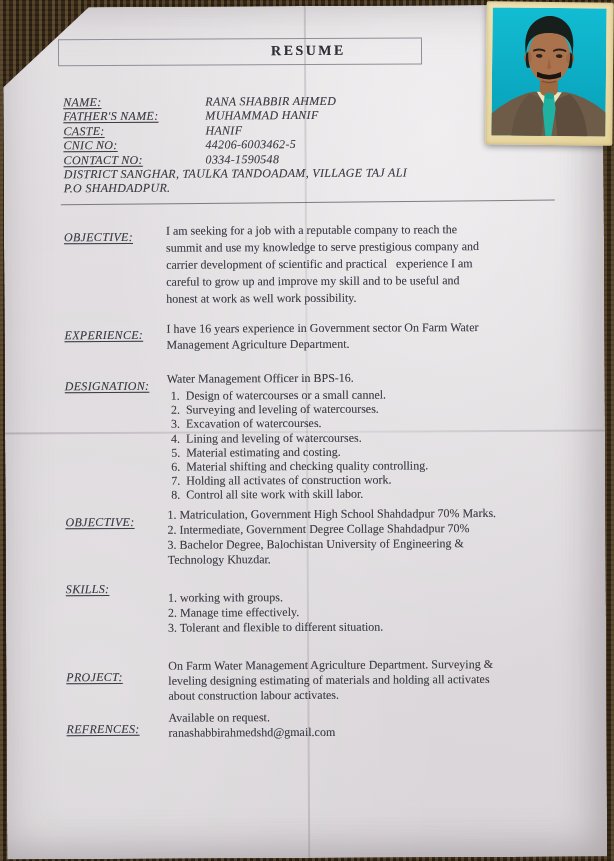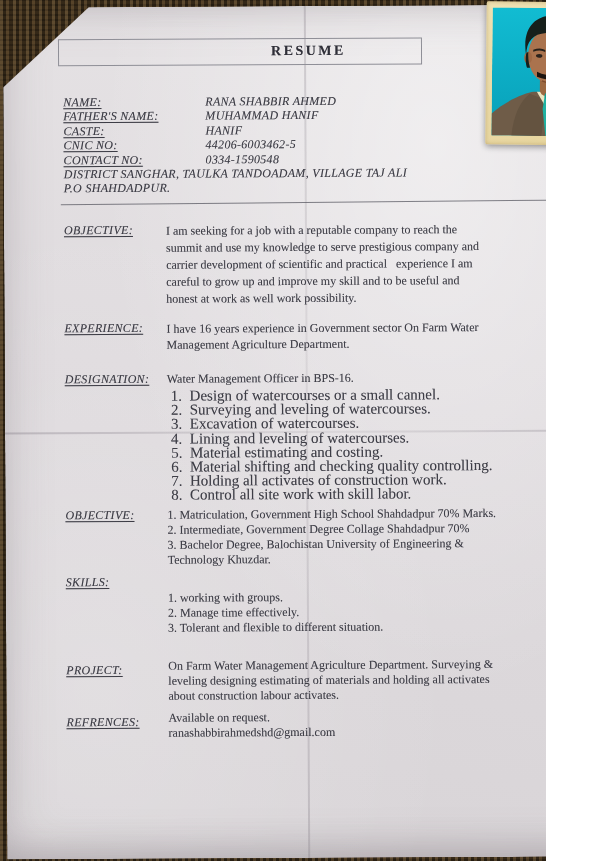--- a/index.html
+++ b/index.html
@@ -1,17 +1,17 @@
 <!DOCTYPE html>
 <html><head>
 <meta charset="utf-8">
 <style>
   html,body{margin:0;padding:0;}
   .scene{
-    position:relative;width:546px;height:861px;overflow:hidden;
+    position:relative;width:614px;height:861px;overflow:hidden;
     background-color:#43331e;
     background-image:
       repeating-linear-gradient(90deg, rgba(255,216,150,0.14) 0 3px, rgba(0,0,0,0.30) 3px 6px, rgba(255,205,135,0.10) 6px 9px, rgba(0,0,0,0.22) 9px 13px),
       repeating-linear-gradient(0deg, rgba(0,0,0,0.22) 0 2px, transparent 2px 5px);
     font-family:"Liberation Serif","DejaVu Serif",serif;
   }
   .paper{
     position:absolute;left:5px;top:6px;width:600px;height:852px;
     background:
       radial-gradient(ellipse at 72% 16%, rgba(255,255,255,0.45), rgba(255,255,255,0) 55%),
@@ -29,26 +29,26 @@
     background:linear-gradient(90deg,rgba(120,113,124,0.34),rgba(120,113,124,0.10) 55%,rgba(120,113,124,0.30));}
   .title-box{position:absolute;left:55px;top:32px;width:362px;height:25px;border:1px solid #8f8f97;}
   .title-text{position:absolute;left:212px;top:4px;font-size:14px;font-weight:bold;
     letter-spacing:2.5px;color:#2f2f38;}
   .personal{position:absolute;left:60px;top:88px;width:500px;font-size:12px;font-style:italic;line-height:14.4px;letter-spacing:0.3px;}
   .prow{display:flex;}
   .plabel{width:142px;flex:0 0 142px;text-decoration:underline;text-underline-offset:2px;}
   .pvalue{white-space:pre-wrap;}
   .divider{position:absolute;left:57px;top:196px;width:494px;height:1.3px;background:rgba(88,88,98,0.75);transform:rotate(-0.25deg);}
   .sec-label{position:absolute;left:60px;font-size:12px;font-style:italic;letter-spacing:0.3px;
-    text-decoration:underline;text-underline-offset:2px;}
+    text-decoration:underline;text-underline-offset:2px;margin-top:7px;}
   .body-text{position:absolute;left:162px;font-size:12px;white-space:pre-wrap;width:404px;}
   .obj{top:216px;line-height:17px;}
   .exp{top:314px;line-height:16px;}
   .des-title{top:365px;line-height:15px;}
-  .dlist{position:absolute;left:166px;top:382px;font-size:15px;line-height:14.2px;}
+  .dlist{position:absolute;left:166px;top:382px;font-size:12px;line-height:14.2px;}
   .dlist div{white-space:pre-wrap;}
   .elist{position:absolute;left:162px;top:501px;font-size:12px;line-height:15px;}
   .elist div{white-space:pre-wrap;}
   .slist{position:absolute;left:162px;top:584px;font-size:12px;line-height:15px;}
   .prj{top:652px;line-height:15.2px;}
   .ref{top:704px;line-height:15.2px;}
   .photo{
     position:absolute;left:486px;top:2px;width:114px;height:128px;
     padding:6px 7px 9px 6px;background:linear-gradient(160deg,#f0e2b4,#e6d49c);
     border-radius:2px;box-shadow:0 2px 6px rgba(0,0,0,0.4), inset 0 0 4px rgba(160,130,70,0.5);

